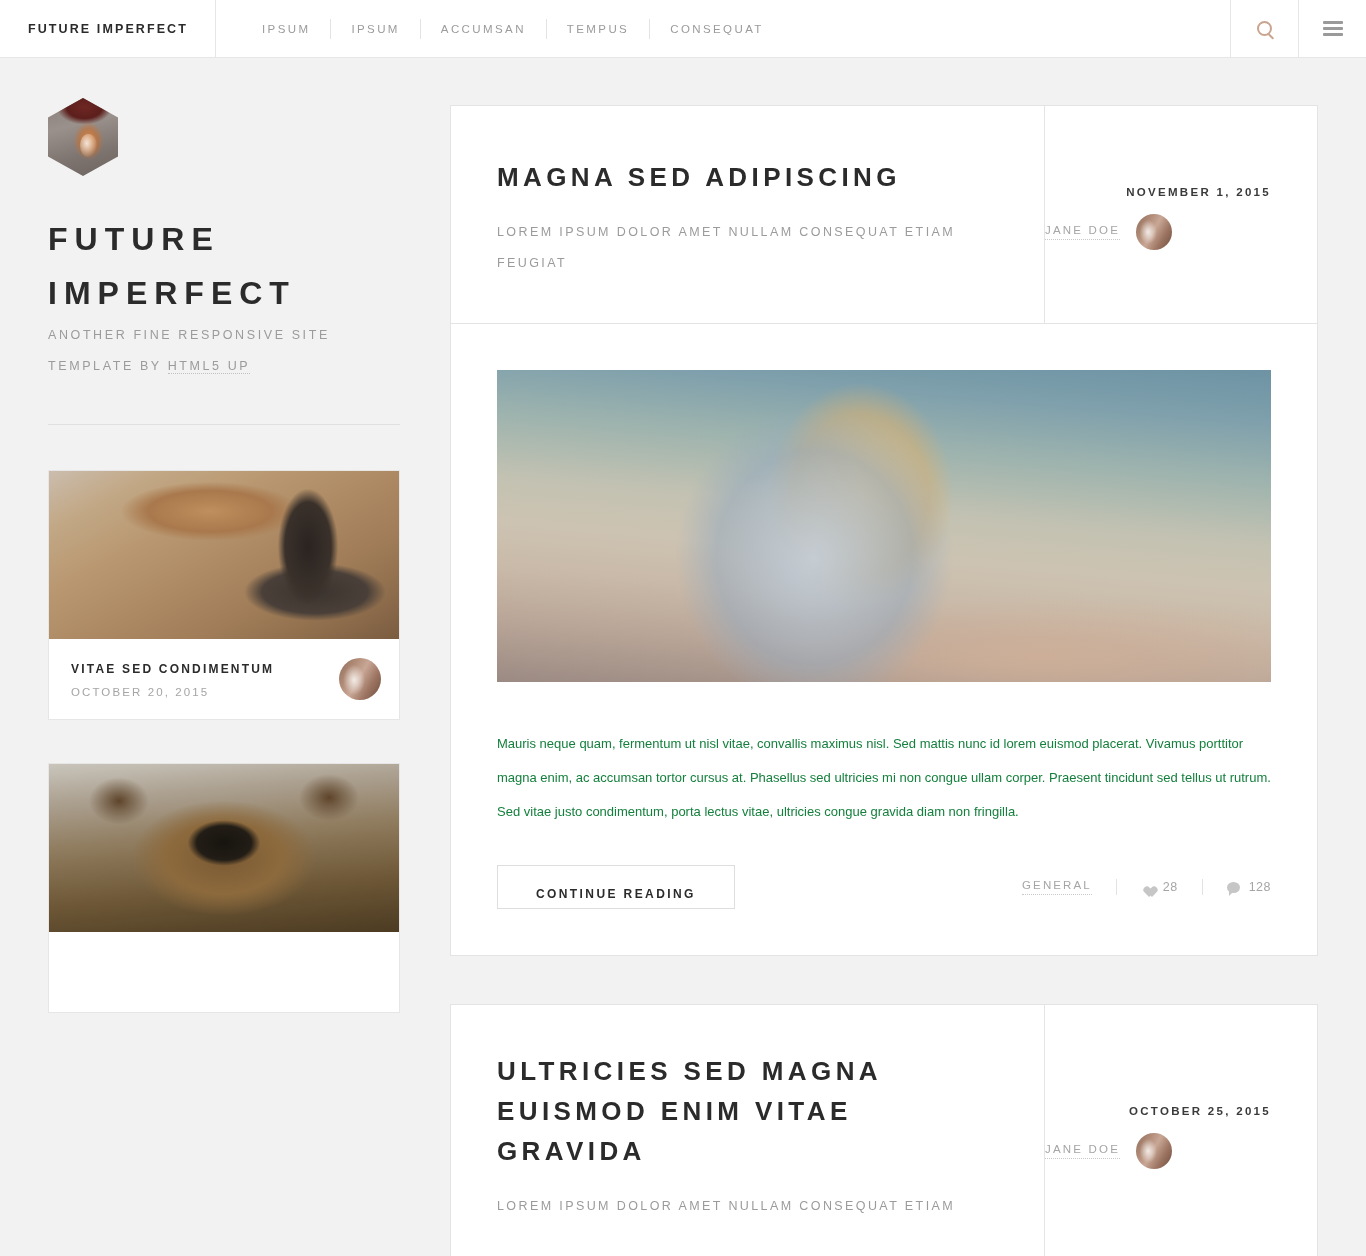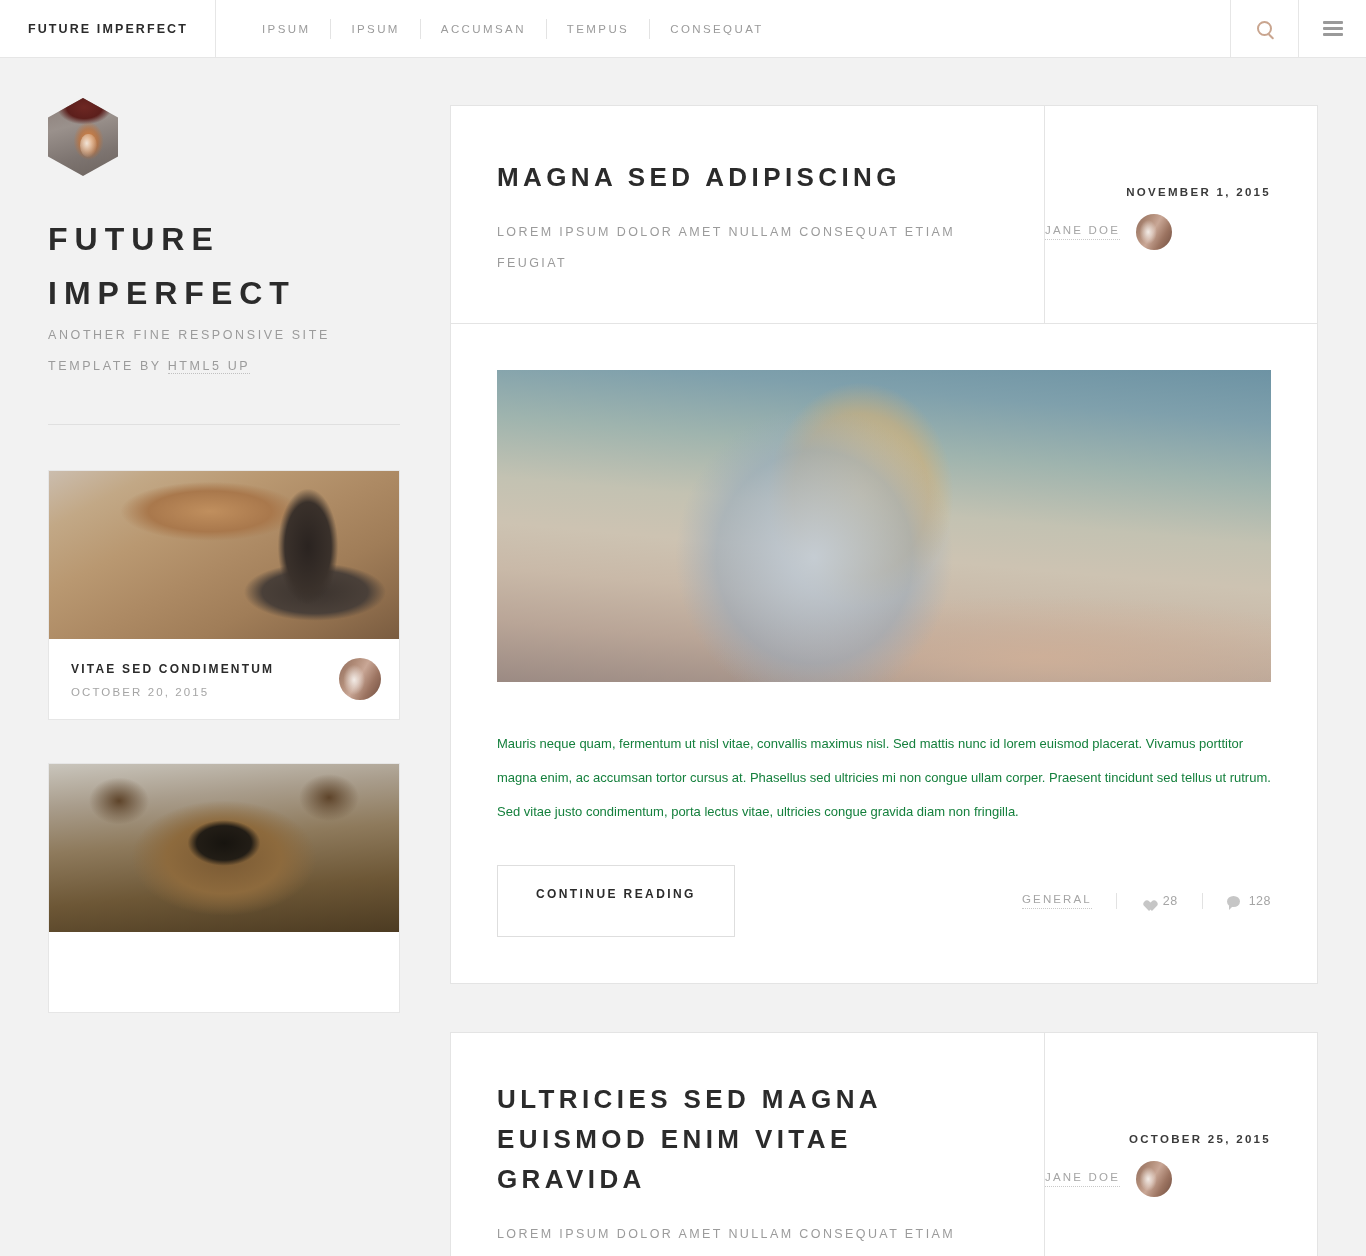--- a/index.html
+++ b/index.html
@@ -297,21 +297,21 @@
   }
   .btn-continue {
     border: 1px solid #dedede;
     background: #fff;
     color: #2b2b2b;
     font-size: 12px;
     font-weight: bold;
     letter-spacing: 2.4px;
     text-transform: uppercase;
     padding: 0 38px;
-    height: 72px;
+    height: 44px;
     line-height: 56px;
     text-decoration: none;
     display: inline-block;
     font-family: "Liberation Sans", sans-serif;
     cursor: pointer;
   }
   .foot-stats {
     margin-left: auto;
     display: flex;
     align-items: center;

